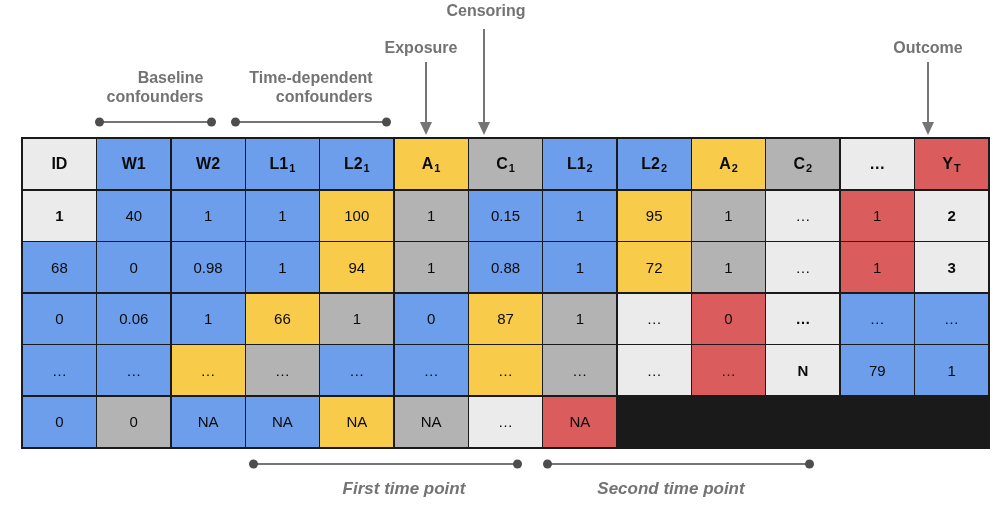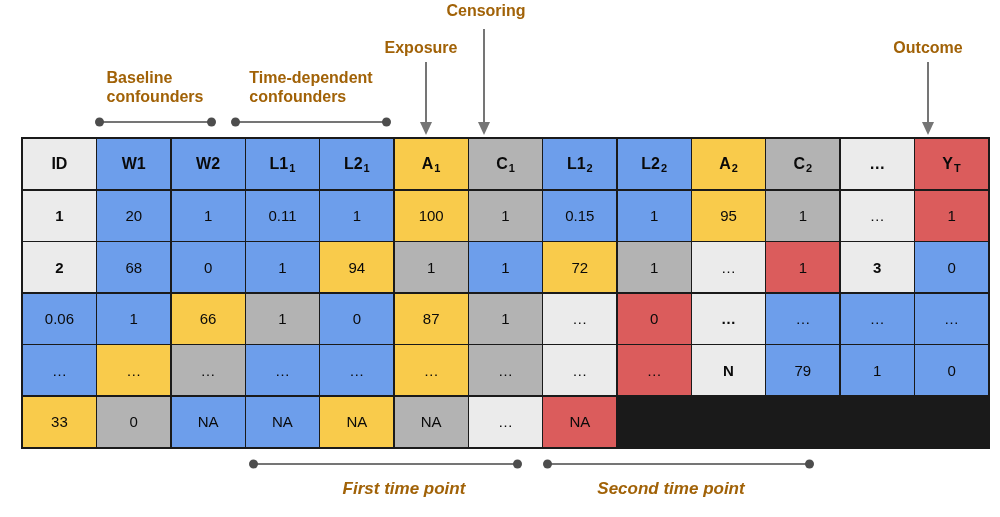--- a/index.html
+++ b/index.html
@@ -3,23 +3,23 @@
 <meta charset="utf-8">
 <style>
   html,body { margin:0; padding:0; background:#fff; }
   .stage {
     position:relative; width:1000px; height:517px; background:#ffffff;
     font-family:"Liberation Sans", sans-serif; color:#000; overflow:hidden;
   }
   
   .ann-label {
     position:absolute; transform:translateX(-50%);
-    font-weight:bold; font-size:16px; white-space:nowrap; color:#a16207;
-  }
-  .ann-label.twoline { text-align:left; line-height:19px; }
+    font-weight:bold; font-size:16px; white-space:nowrap; color:#737373;
+  }
+  .ann-label.twoline { text-align:right; line-height:19px; }
   .ann-label.italic { font-style:italic; font-size:17px; }
   #censoring-label { left:486px; top:2px; }
   #exposure-label  { left:421px; top:39px; }
   #outcome-label   { left:928px; top:39px; }
   #baseline-label  { left:155px; top:68px; }
   #timedep-label   { left:311px; top:68px; }
   #first-tp-label  { left:404px; top:479px; }
   #second-tp-label { left:671px; top:479px; }
   
   .arrow {
@@ -138,27 +138,24 @@
         <span>…</span>
       </div>
       <div class="cell head role-outcome">
         <span>Y</span>
         <sub>T</sub>
       </div>
       <div class="cell role-id idcell">
         <span>1</span>
       </div>
       <div class="cell role-baseline">
-        <span>20</span>
-      </div>
-      <div class="cell role-baseline">
-        <span>1</span>
-      </div>
-      <div class="cell role-timedep">
-        <span>0.11</span>
+        <span>40</span>
+      </div>
+      <div class="cell role-baseline">
+        <span>1</span>
       </div>
       <div class="cell role-timedep">
         <span>1</span>
       </div>
       <div class="cell role-exposure">
         <span>100</span>
       </div>
       <div class="cell role-censoring">
         <span>1</span>
       </div>
@@ -183,29 +180,35 @@
       <div class="cell role-id idcell">
         <span>2</span>
       </div>
       <div class="cell role-baseline">
         <span>68</span>
       </div>
       <div class="cell role-baseline">
         <span>0</span>
       </div>
       <div class="cell role-timedep">
+        <span>0.98</span>
+      </div>
+      <div class="cell role-timedep">
         <span>1</span>
       </div>
       <div class="cell role-exposure">
         <span>94</span>
       </div>
       <div class="cell role-censoring">
         <span>1</span>
       </div>
       <div class="cell role-timedep">
+        <span>0.88</span>
+      </div>
+      <div class="cell role-timedep">
         <span>1</span>
       </div>
       <div class="cell role-exposure">
         <span>72</span>
       </div>
       <div class="cell role-censoring">
         <span>1</span>
       </div>
       <div class="cell role-ellipsis">
         <span>…</span>
@@ -289,23 +292,20 @@
         <span>N</span>
       </div>
       <div class="cell role-baseline">
         <span>79</span>
       </div>
       <div class="cell role-baseline">
         <span>1</span>
       </div>
       <div class="cell role-timedep">
         <span>0</span>
-      </div>
-      <div class="cell role-exposure">
-        <span>33</span>
       </div>
       <div class="cell role-censoring">
         <span>0</span>
       </div>
       <div class="cell role-timedep">
         <span>NA</span>
       </div>
       <div class="cell role-timedep">
         <span>NA</span>
       </div>

